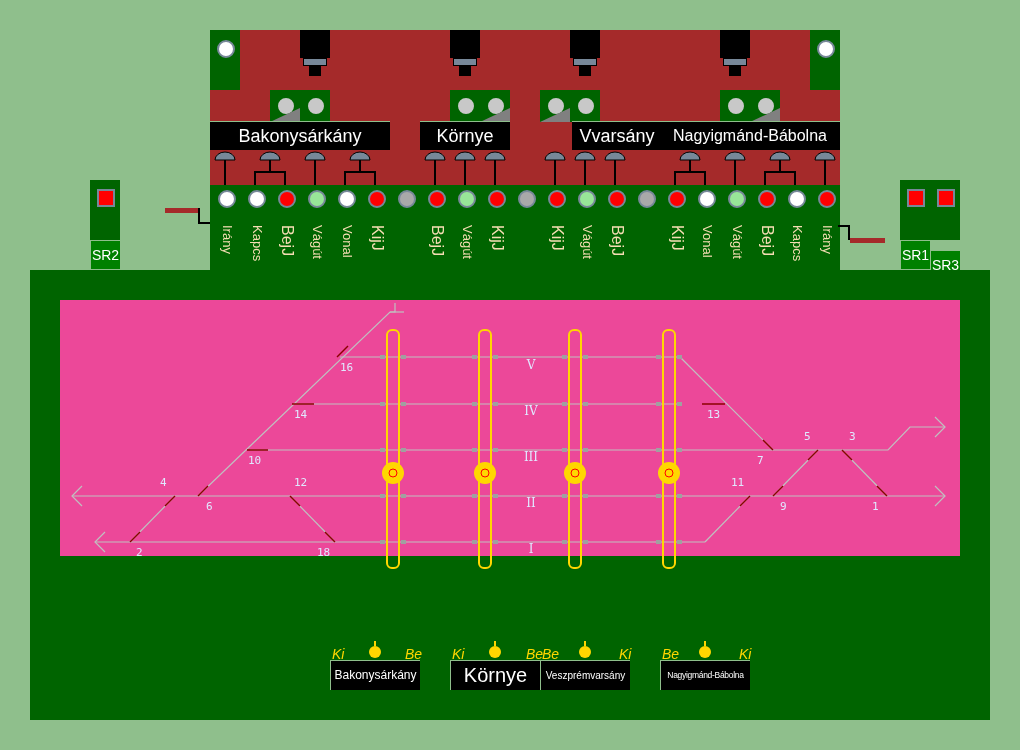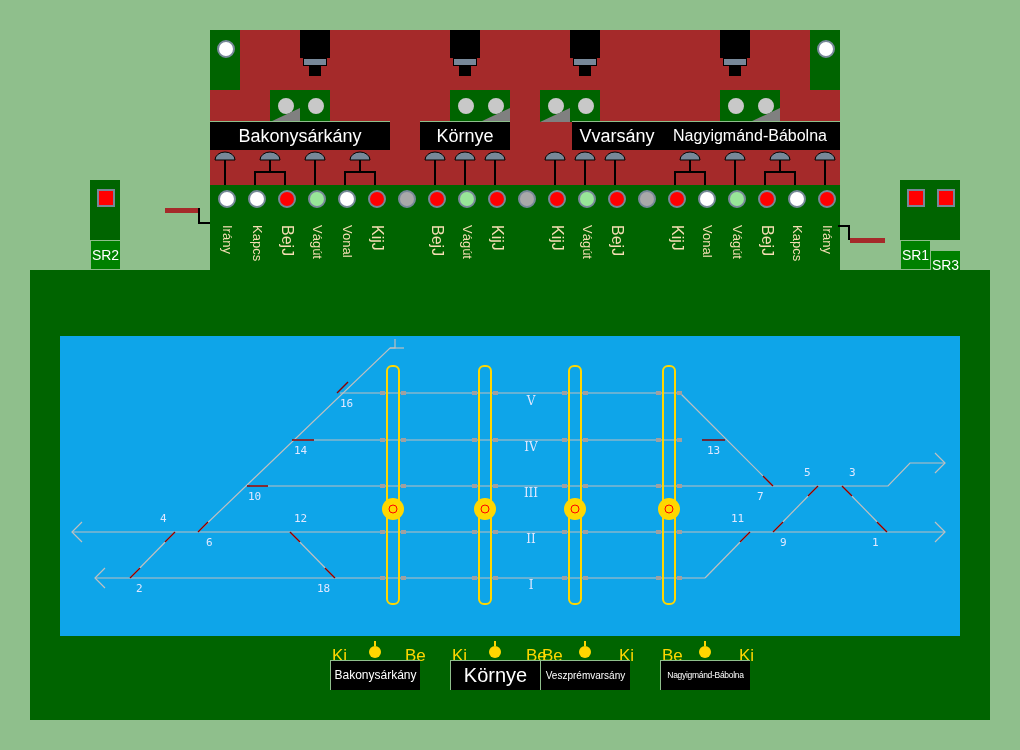--- a/index.html
+++ b/index.html
@@ -17,23 +17,23 @@
   .btn-top { width:30px; height:28px; background:#000; }
   .btn-stem { width:12px; height:10px; background:#000; }
   .btn-neck { width:24px; height:8px; background:#778899; border:1px solid #000; box-sizing:border-box; }
   .station-label { background:#000; color:#fff; font-size:18px; height:28px; line-height:28px; text-align:center; border-top:1px solid #8fbf8c; }
   .small-green { background:#006400; width:60px; height:32px; }
   .vlabel { color:#f5deb3; writing-mode:vertical-rl; transform:none; font-size:13px; }
   .sr-box { background:#006400; }
   .sr-sq { width:14px; height:14px; background:#ff0000; border:2px solid #778899; }
   .sr-label { background:#008000; color:#fff; font-size:14px; text-align:center; height:28px; line-height:28px; }
   .main-panel { left:30px; top:270px; width:960px; height:450px; background:#006400; }
-  .diagram { left:60px; top:300px; width:900px; height:300px; background:#0ea5e9;margin-top:36px; }
+  .diagram { left:60px; top:300px; width:900px; height:256px; background:#ec4899; }
   .bottom-label { background:#000; color:#fff; border-left:1px solid #8fbf8c; border-top:1px solid #8fbf8c; text-align:center; }
-  .kibe { color:#ffd700; font-size:17px; }
+  .kibe { color:#ffd700; font-size:14px;font-style:italic; }
   .knob { width:12px; height:12px; border-radius:50%; background:#ffd700; }
   .knob-stem { width:2px; height:5px; background:#ffd700; }
 </style>
 </head>
 <body>
 
 <div class="abs red-panel"></div>
 <div class="abs corner-green" style="left:210px;top:30px;">
   <div class="abs lamp white" style="left:7px;top:10px;"></div>
 </div>

